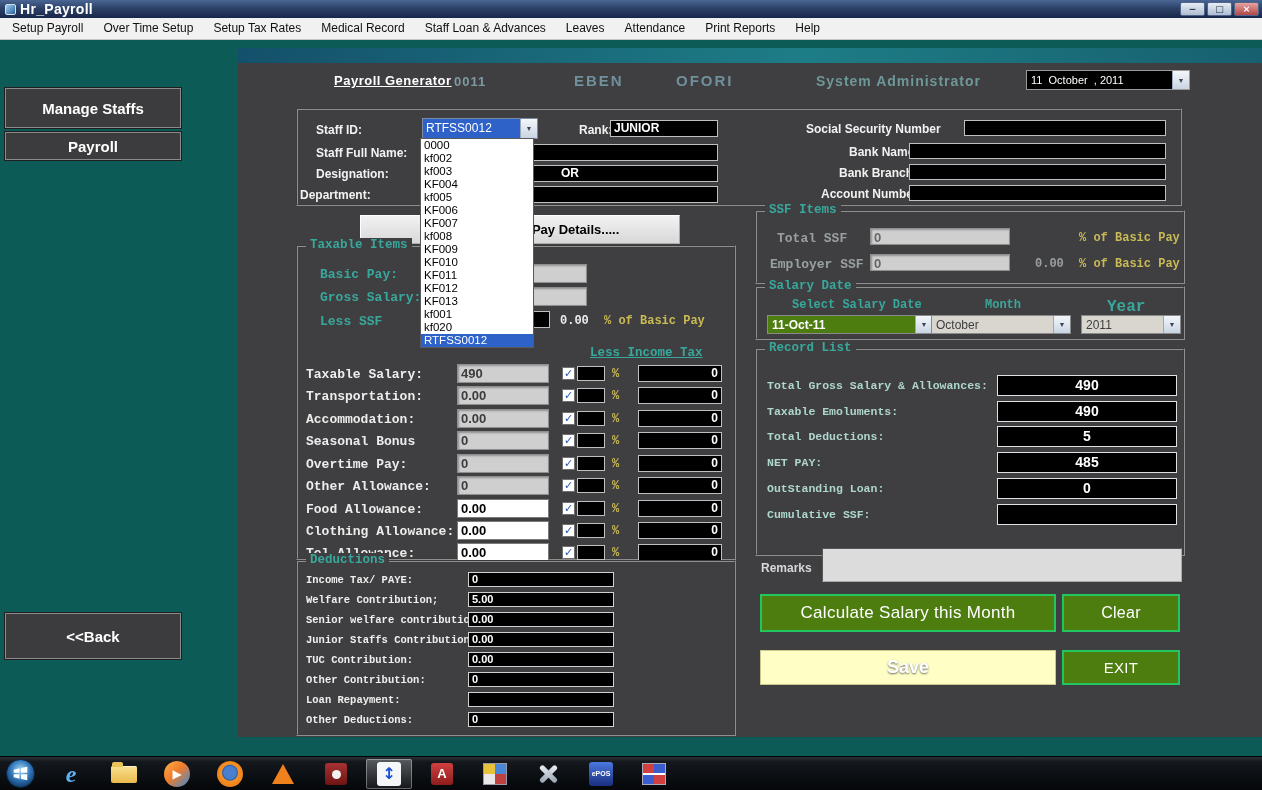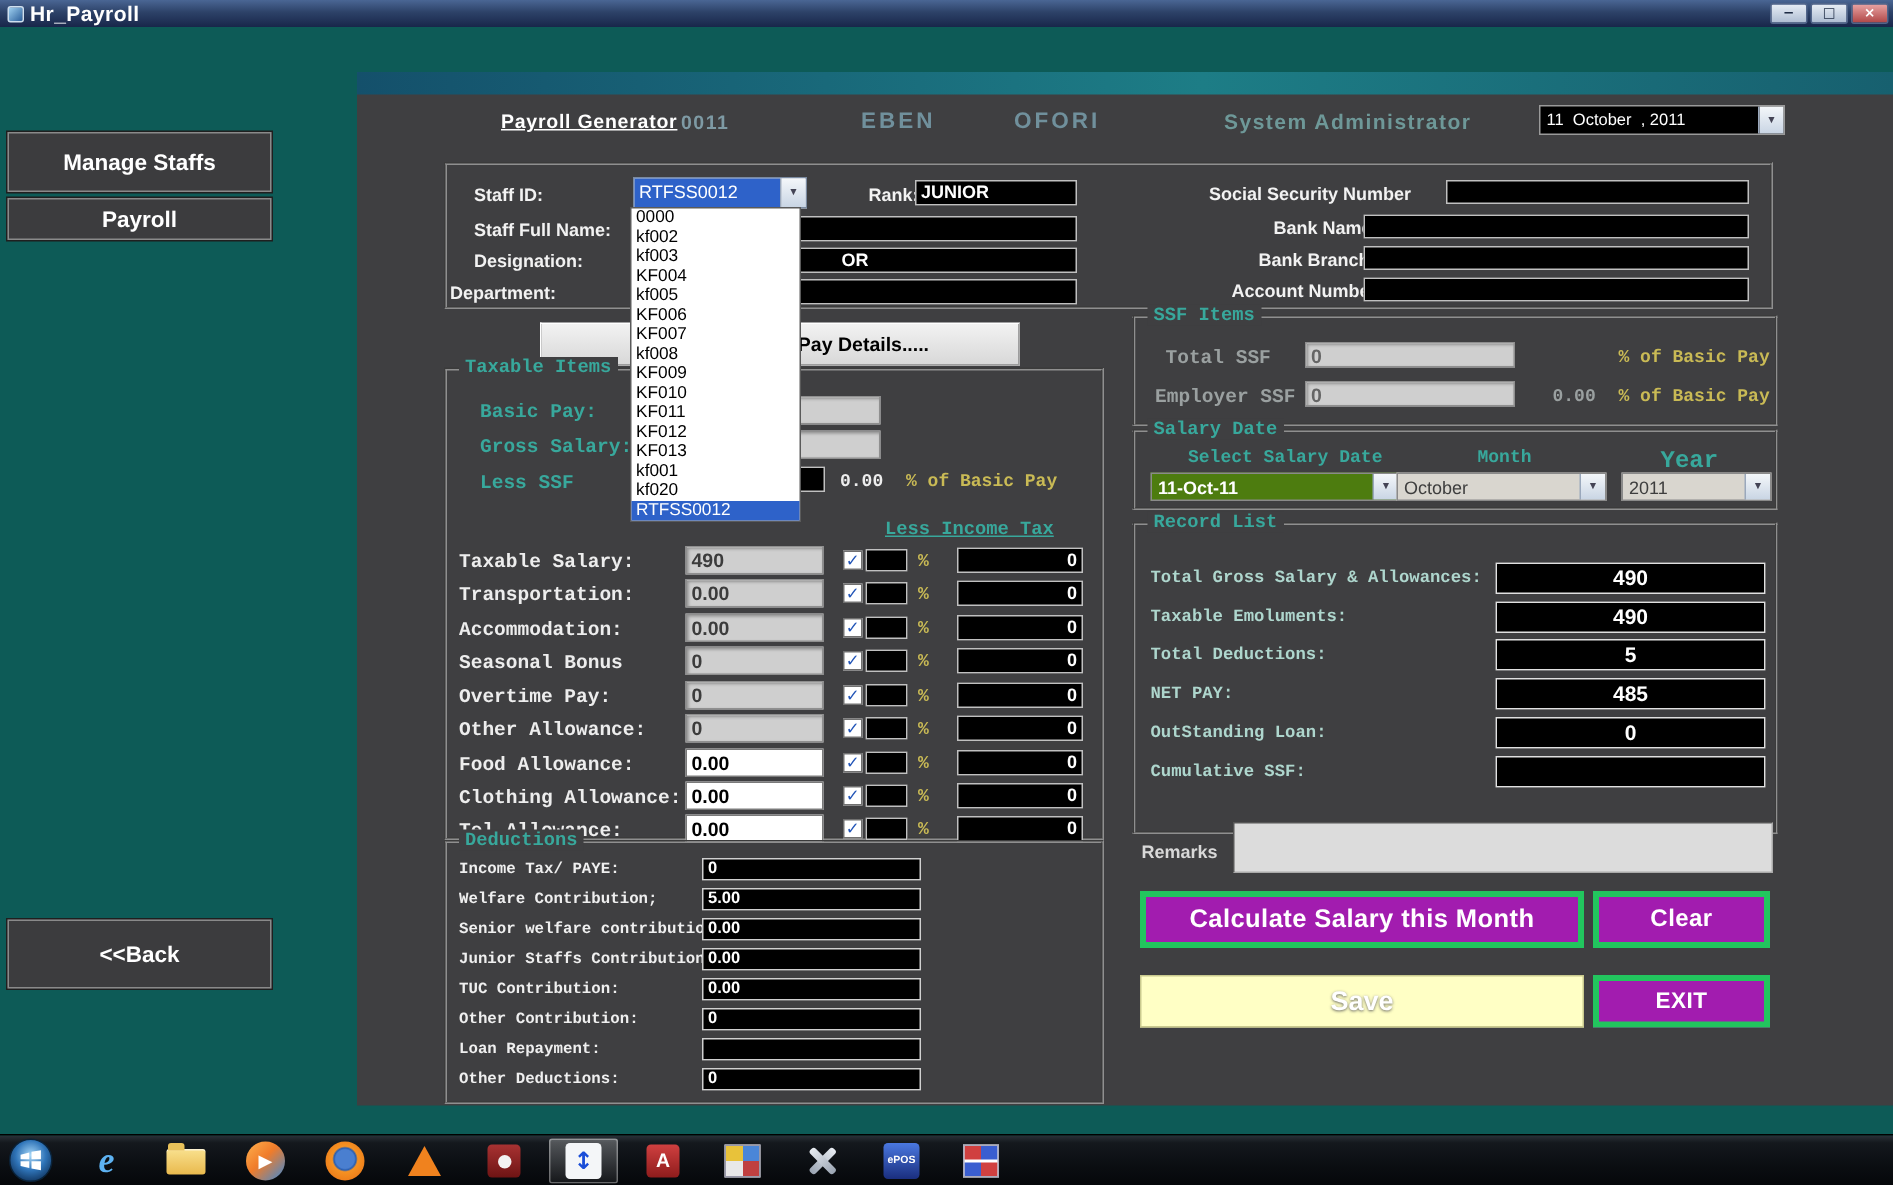--- a/index.html
+++ b/index.html
@@ -101,21 +101,21 @@
 
   
   .combo2{position:absolute;height:19px;background:#d9d6cf;border:1px solid #8a8a8a;display:flex}
   .c2-text{flex:1;font-size:12px;color:#3e3e3e;padding:2px 0 0 4px;white-space:nowrap;overflow:hidden}
   .combo2.dark{background:#4d7c0f}
   .combo2.dark .c2-text{color:#fff;font-weight:bold}
 
   
   .remarks-field{position:absolute;left:584px;top:500px;width:360px;height:34px;background:#dcdcdc;
     border:1px inset #aaa}
-  .teal-btn{position:absolute;background:#a21caf;border:4px solid #22c55e;color:#fff;font-weight:bold;
+  .teal-btn{position:absolute;background:#4d7c0f;border:2px solid #22c55e;color:#fff;font-weight:normal;
     display:flex;align-items:center;justify-content:center;letter-spacing:.3px}
   .save-btn{position:absolute;background:#ffffc5;border:1px solid #cncc? #c9c98e;border:1px solid #c9c98e;color:#fff;
     font-weight:bold;display:flex;align-items:center;justify-content:center;
     text-shadow:0 1px 2px rgba(90,90,90,.9)}
 
   
   .taskbar{position:absolute;left:0;top:756px;width:1262px;height:34px;
     background:linear-gradient(180deg,#2a3138 0%,#14181d 15%,#0b0e12 60%,#05070a 100%);border-top:1px solid #000}
   .start-orb{position:absolute;left:5px;top:1px;width:31px;height:31px}
   .tb-icons{position:absolute;left:48px;top:1px;height:32px;display:flex;gap:7px;align-items:center}
@@ -160,20 +160,31 @@
   <div class="titlebar">
     <span class="app-ico"></span>
     <span class="title-text">Hr_Payroll</span>
     <span class="win-btns">
       <span class="wbtn">−</span>
       <span class="wbtn">□</span>
       <span class="wbtn close">×</span>
     </span>
   </div>
 
+  <div class="menubar">
+    <span class="menu-item">Setup Payroll</span>
+    <span class="menu-item">Over Time Setup</span>
+    <span class="menu-item">Setup Tax Rates</span>
+    <span class="menu-item">Medical Record</span>
+    <span class="menu-item">Staff Loan &amp; Advances</span>
+    <span class="menu-item">Leaves</span>
+    <span class="menu-item">Attendance</span>
+    <span class="menu-item">Print Reports</span>
+    <span class="menu-item">Help</span>
+  </div>
 
   <div class="form-bg">
 
     <div>
       <div class="side-btn" style="top:48px;height:40px">Manage Staffs</div>
       <div class="side-btn" style="top:92px;height:28px">Payroll</div>
       <div class="side-btn" style="top:573px;height:46px">&lt;&lt;Back</div>
     </div>
 
     <div class="panel">

